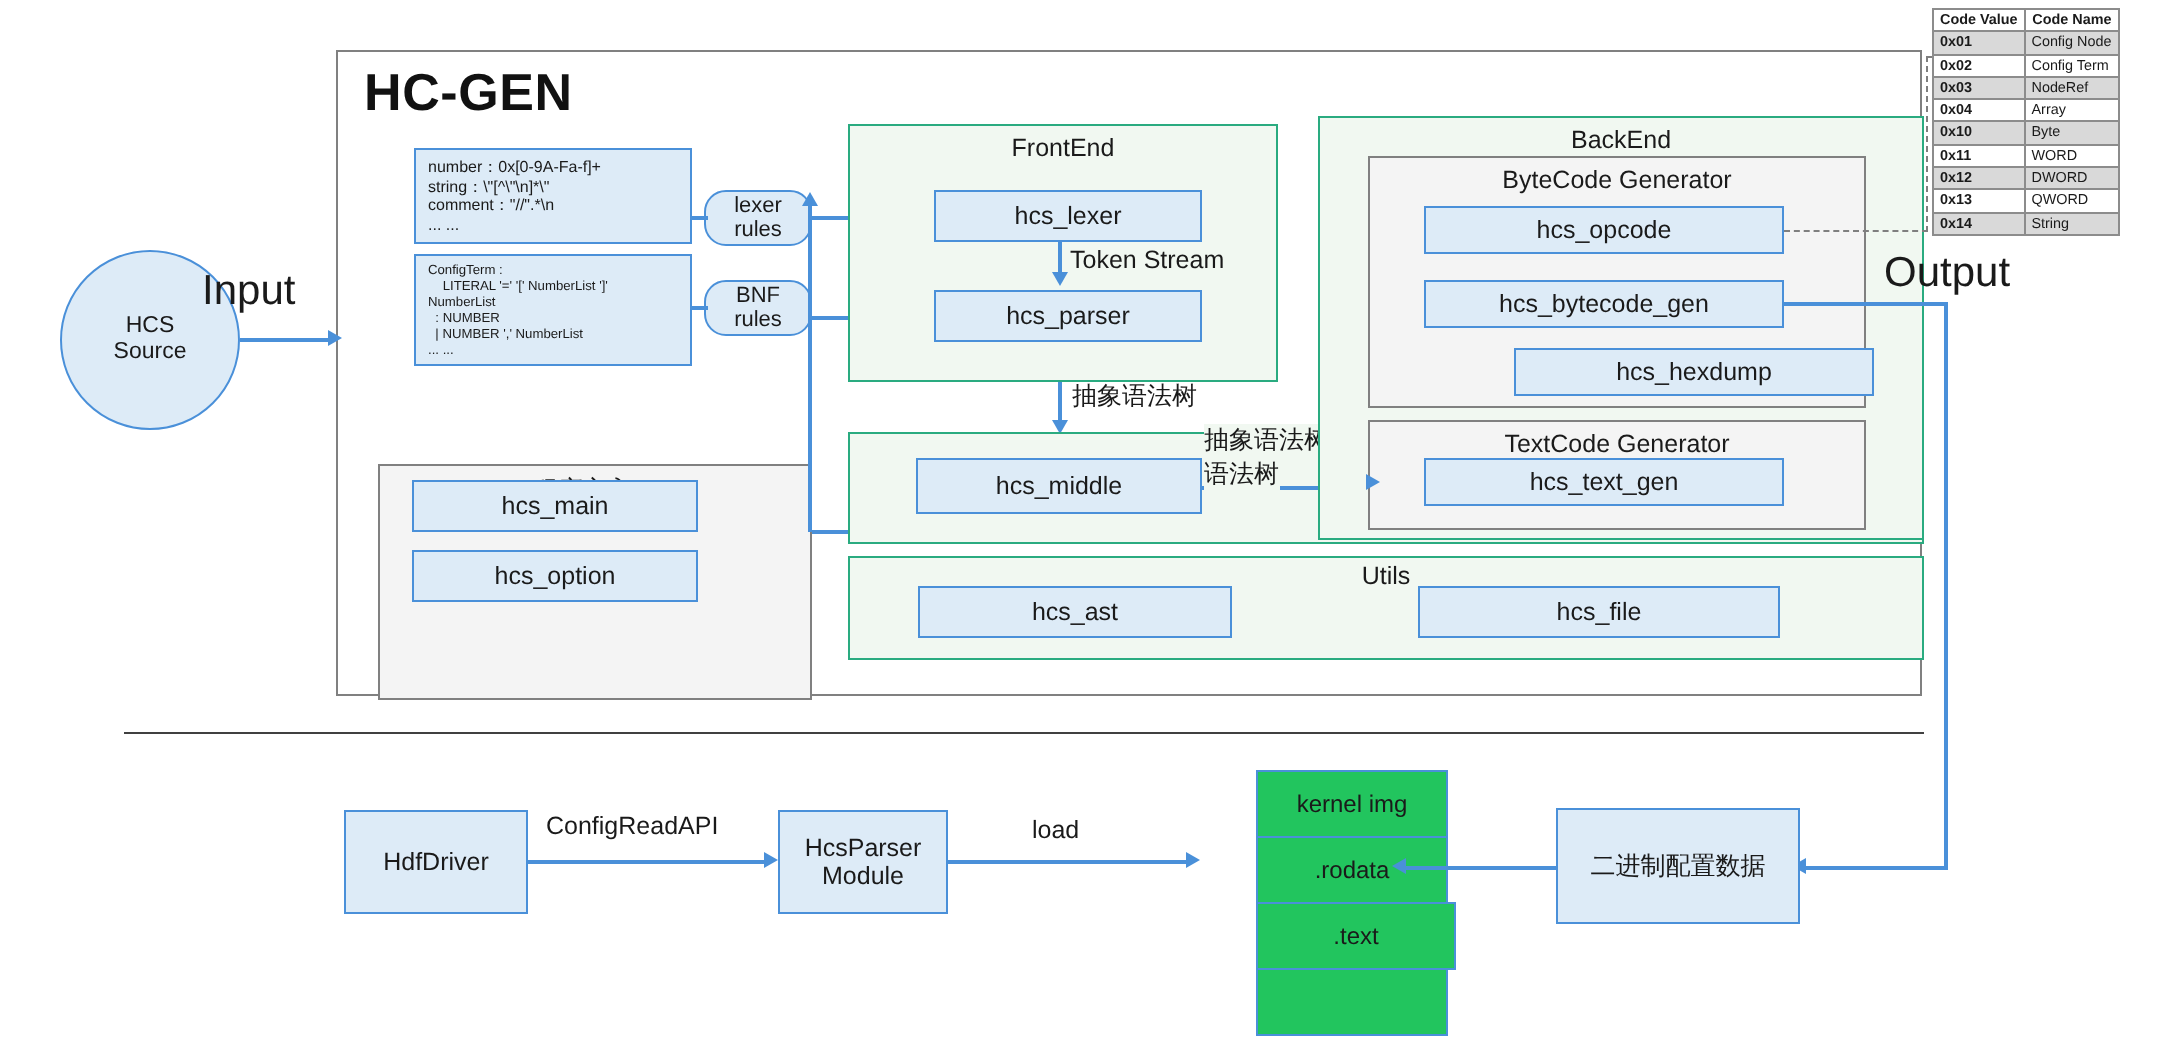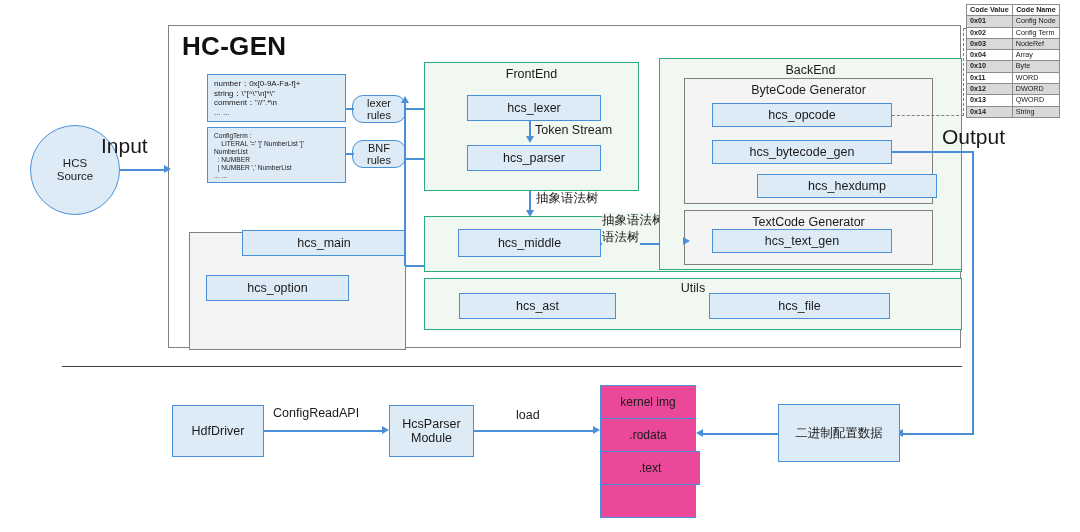--- a/index.html
+++ b/index.html
@@ -62,22 +62,22 @@
   table.codetbl th,table.codetbl td{
     border:0.8px solid #8c8c8c;padding:0px 3px;height:10.3px;line-height:10.3px;
     white-space:nowrap;
   }
   table.codetbl th{font-weight:bold;text-align:right;background:#ffffff;font-size:7.2px;}
   table.codetbl td{text-align:left;}
   table.codetbl tr.shade td{background:#d9d9d9;margin-left:14px;}
   table.codetbl tr.plain td{background:#ffffff;}
   
   .kcell{
-    background:#ec4899;border:1.2px solid #4a90d9;box-sizing:border-box;
-    display:flex;align-items:center;justify-content:center;font-size:12px;
+    background:#22c55e;border:1.2px solid #4a90d9;box-sizing:border-box;
+    display:flex;align-items:center;justify-content:center;font-size:12px;margin-left:28px;
   }
 </style>
 </head>
 <body>
 
 <div class="abs greypanel" style="left:168px;top:25px;width:793px;height:323px;background:#ffffff;border-color:#808080;"></div>
 
 <div class="abs hcgen-title" style="left:182px;top:31px;">HC-GEN</div>
 
 <div class="abs circle" style="left:30px;top:125px;width:90px;height:90px;">
@@ -112,21 +112,21 @@
 <div class="ln lnh" style="left:346px;top:153px;width:8px;"></div>
 
 <div class="ln lnh" style="left:406px;top:108px;width:58px;"></div>
 <div class="arrow ar-r" style="left:461px;top:104px;"></div>
 <div class="ln lnh" style="left:406px;top:158px;width:58px;"></div>
 <div class="arrow ar-r" style="left:461px;top:154px;"></div>
 
 <div class="abs greypanel" style="left:189px;top:192px;width:217px;height:118px;margin-top:40px;">
   <div class="panel-title cjk">程序主入口</div>
 </div>
-<div class="abs bluebox" style="left:206px;top:230px;width:164px;height:26px;margin-left:36px;">hcs_main</div>
+<div class="abs bluebox" style="left:206px;top:240px;width:143px;height:26px;">hcs_main</div>
 <div class="abs bluebox" style="left:206px;top:275px;width:143px;height:26px;">hcs_option</div>
 
 <div class="ln lnh" style="left:406px;top:265px;width:24px;"></div>
 <div class="ln lnv" style="left:404px;top:160px;height:106px;"></div>
 <div class="arrow ar-u" style="left:401px;top:96px;"></div>
 <div class="ln lnv" style="left:404px;top:100px;height:62px;"></div>
 
 <div class="abs greenpanel" style="left:424px;top:62px;width:215px;height:129px;">
   <div class="panel-title">FrontEnd</div>
 </div>

